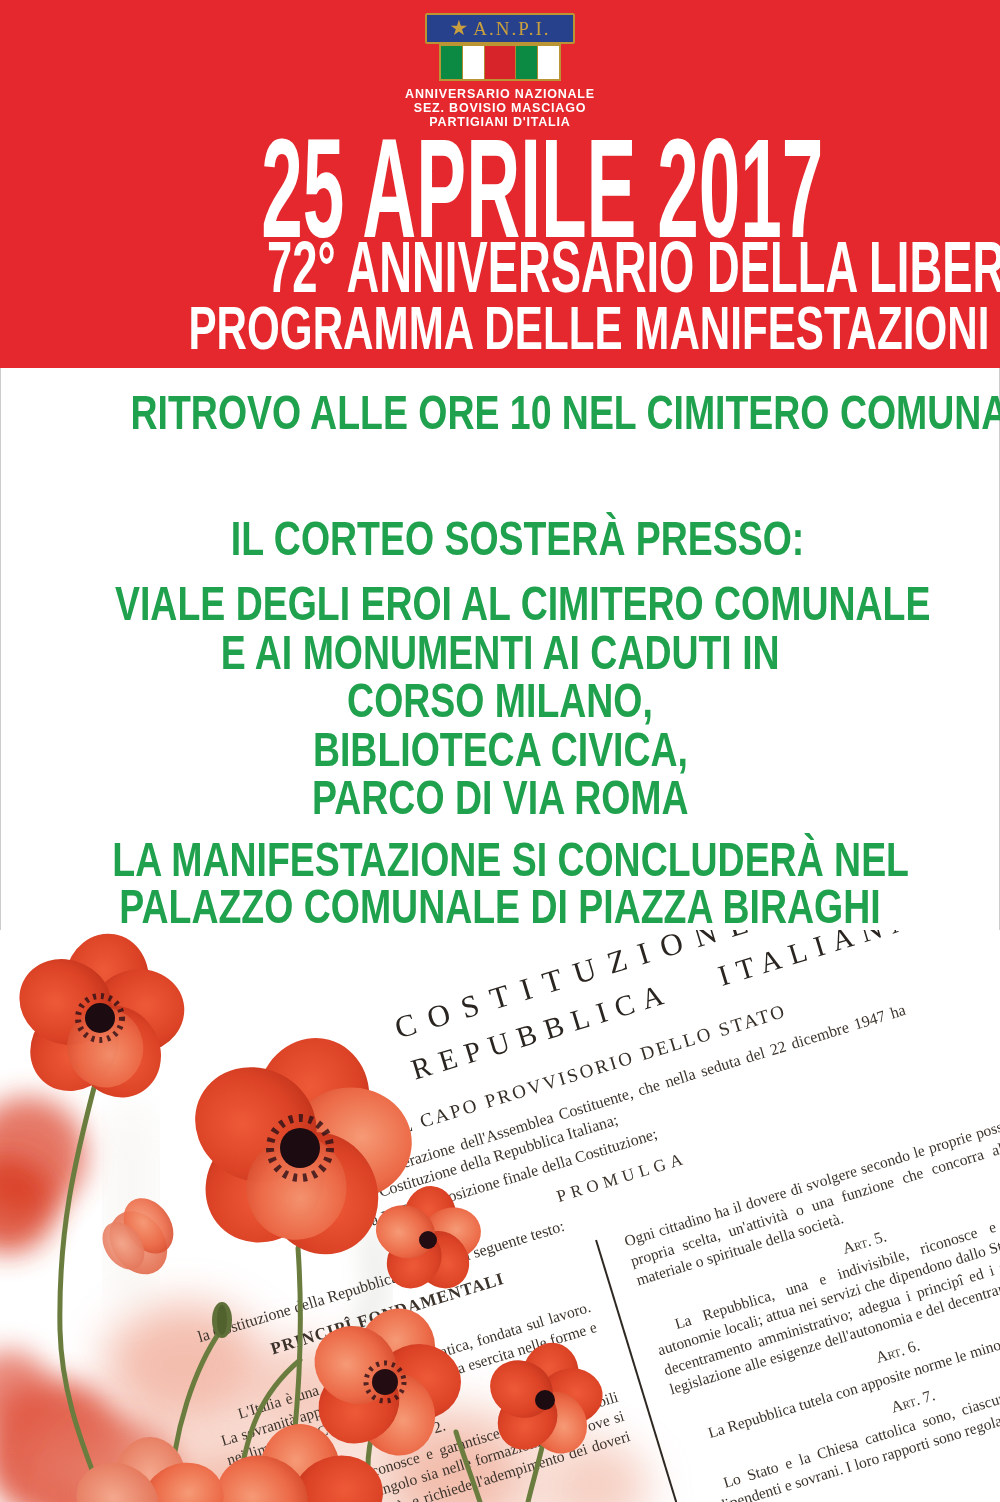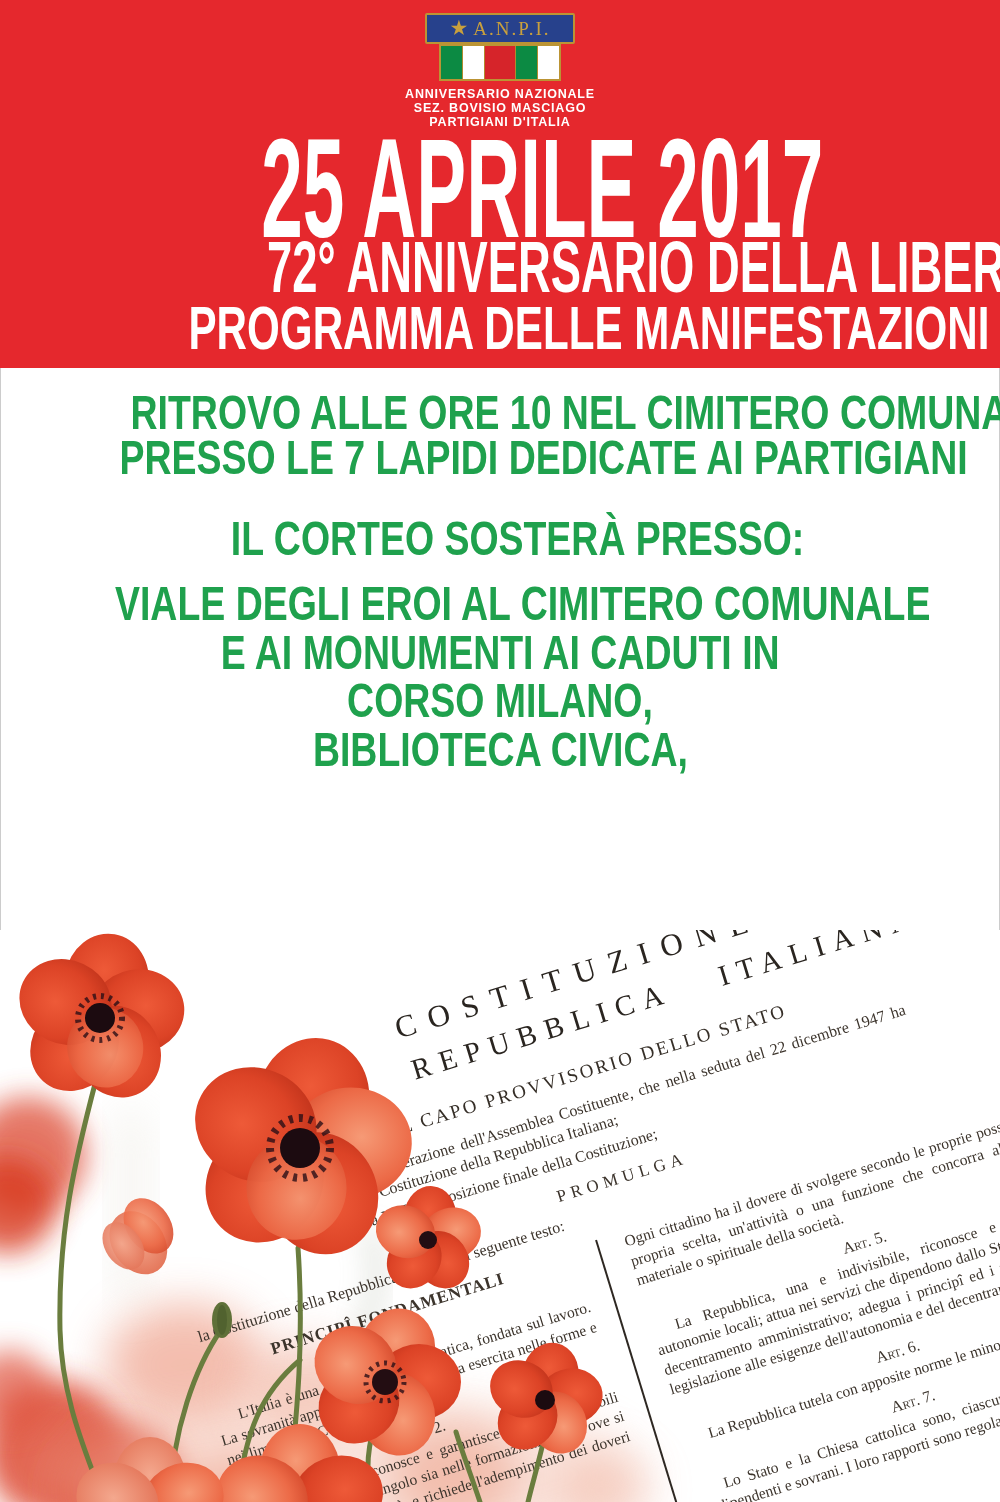--- a/index.html
+++ b/index.html
@@ -105,30 +105,34 @@
       <span class="cond sx63">72° ANNIVERSARIO DELLA LIBERAZIONE</span>
     </div>
     <div class="h-sub2">
       <span class="cond sx68">PROGRAMMA DELLE MANIFESTAZIONI</span>
     </div>
   </div>
 
   <div class="body-sec">
     <div class="g1">
       <div class="gl"><span class="cond sx78">RITROVO ALLE ORE 10 NEL CIMITERO COMUNALE</span></div>
-      <div class="gl"><span class="cond sx78">PRESSO LE 7 LAPIDI DEDICATE AI PARTIGIANI</span></div>
     </div>
     <div class="g2">
       <div class="gl"><span class="cond sx78">IL CORTEO SOSTERÀ PRESSO:</span></div>
     </div>
     <div class="g3">
       <div class="gl"><span class="cond sx78">VIALE DEGLI EROI AL CIMITERO COMUNALE</span></div>
       <div class="gl"><span class="cond sx78">E AI MONUMENTI AI CADUTI IN</span></div>
       <div class="gl"><span class="cond sx78">CORSO MILANO,</span></div>
       <div class="gl"><span class="cond sx78">BIBLIOTECA CIVICA,</span></div>
+      <div class="gl"><span class="cond sx78">PARCO DI VIA ROMA</span></div>
+    </div>
+    <div class="g4">
+      <div class="gl"><span class="cond sx78">LA MANIFESTAZIONE SI CONCLUDERÀ NEL</span></div>
+      <div class="gl"><span class="cond sx78">PALAZZO COMUNALE DI PIAZZA BIRAGHI</span></div>
     </div>
   </div>
 
   <div class="photo-sec">
 
     <svg class="bokeh" width="1000" height="572" viewBox="0 0 1000 572">
       <defs>
         <filter id="b14" x="-60%" y="-60%" width="220%" height="220%">
             <feGaussianBlur stdDeviation="14"></feGaussianBlur>
           </filter>

